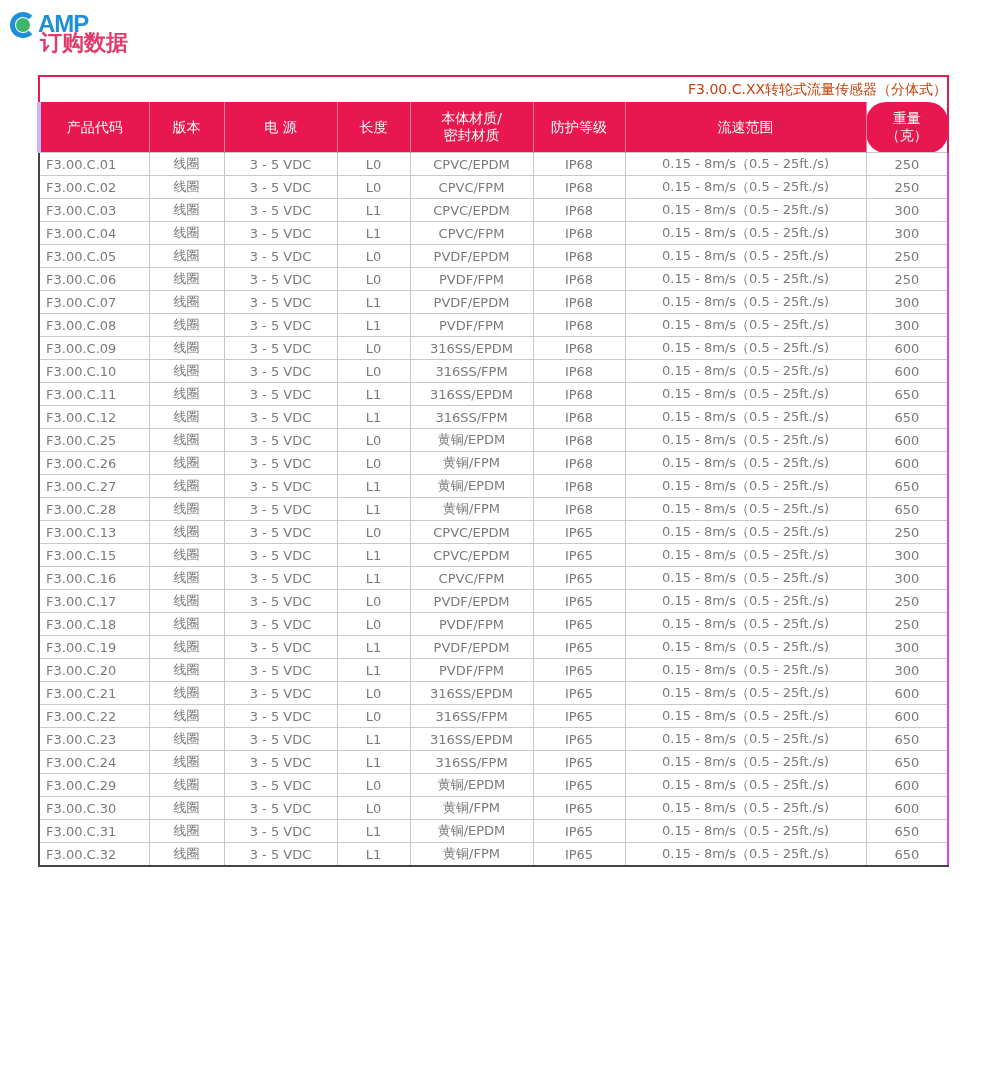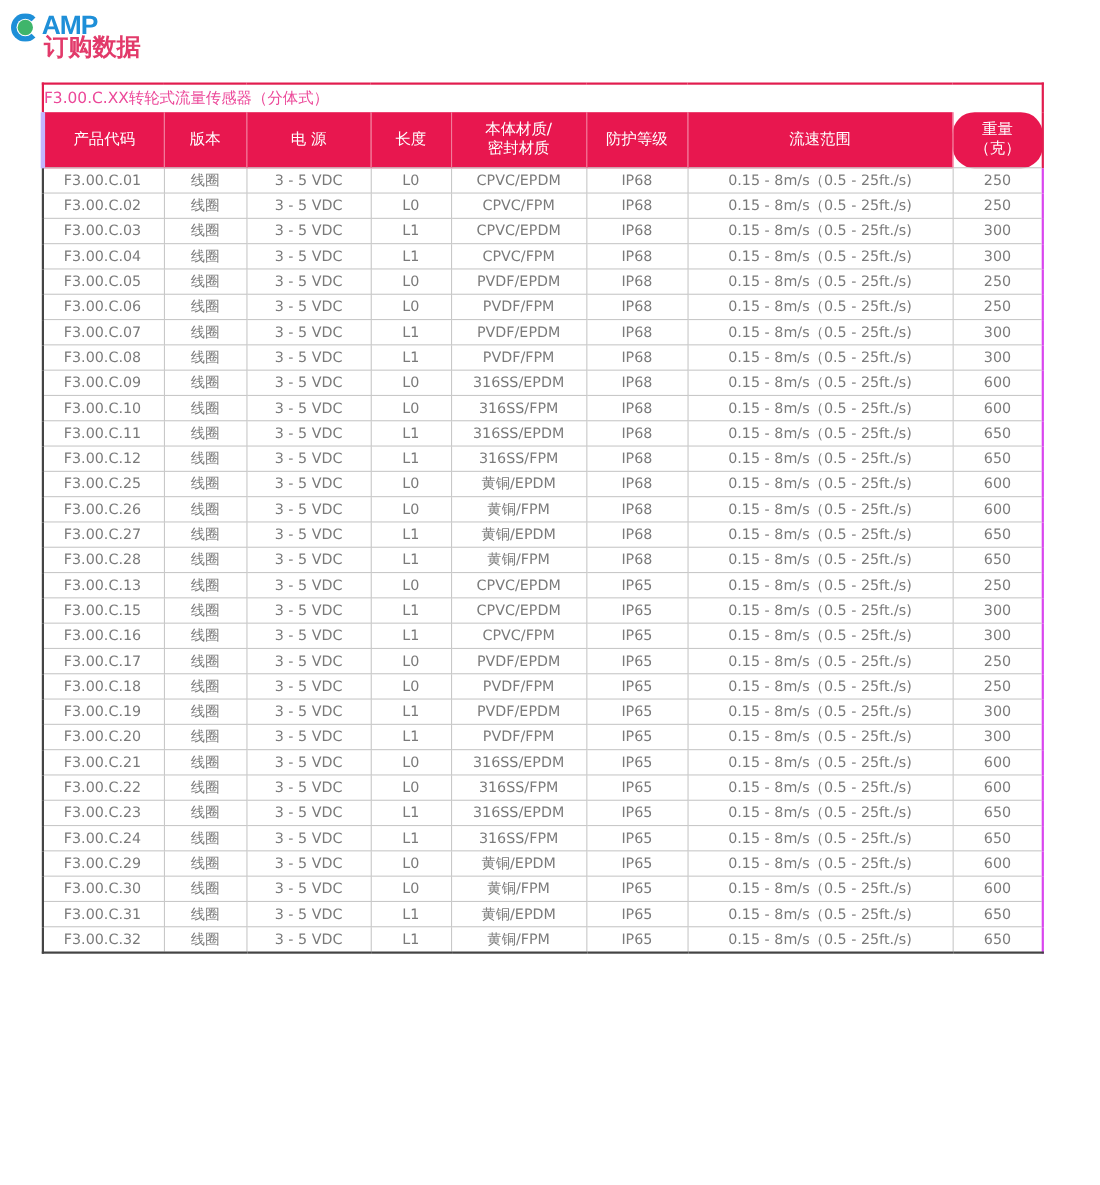--- a/index.html
+++ b/index.html
@@ -10,30 +10,30 @@
     border-radius: 50%; border: 5px solid #1e8fd8; border-right-color: transparent;
     box-sizing: border-box; }
   .logo-globe { position: absolute; left: 10px; top: 12px; width: 14px; height: 14px;
     border-radius: 50%; background: #3fb56b; }
   .logo-text { position: absolute; left: 32px; top: 4px; font-size: 24px; font-weight: bold;
     color: #1e8fd8; letter-spacing: -1px; font-family: "Liberation Sans", sans-serif; }
   .logo-sub { position: absolute; left: 34px; top: 22px; font-size: 22px; color: #e23a6a;
     font-family: "DejaVu Sans", sans-serif; font-weight: bold; }
   .tbl-wrap { position: absolute; left: 37px; top: 75px; width: 909px; }
   table { border-collapse: collapse; width: 909px; table-layout: fixed; }
-  .title-cell { height: 25px; text-align: left; color: #ec4899; font-size: 14px;
+  .title-cell { height: 25px; text-align: right; color: #c2410c; font-size: 14px;
     border: 2px solid #e21c4e; border-bottom: none; background: #fff; padding: 0; }
   thead th { background: #e8174f; color: #fff; font-weight: normal; font-size: 14px;
     height: 50px; border-left: 1px solid #f27a9a; border-right: 1px solid #f27a9a; padding: 0;
     line-height: 17px; }
   thead th:first-child { border-left: 4px solid #c4b5fd; }
   thead th:last-child { border-right: 2px solid #e21c4e; border-radius: 20px; }
   tbody td { height: 22px; font-size: 13px; color: #7a7a7a; text-align: center;
     border: 1px solid #c8c8c8; padding: 0; white-space: nowrap; }
-  tbody td:first-child { text-align: left; padding-left: 18px; border-left: 2px solid #444; }
+  tbody td:first-child { text-align: left; padding-left: 6px; border-left: 2px solid #444; }
   tbody td:last-child { border-right: 2px solid #d946ef; }
   tbody tr:last-child td { border-bottom: 2px solid #444; }
 </style>
 </head>
 <body>
 
 <div class="logo">
   <div class="logo-circle"></div>
   <div class="logo-globe"></div>
   <div class="logo-text">AMP</div>

